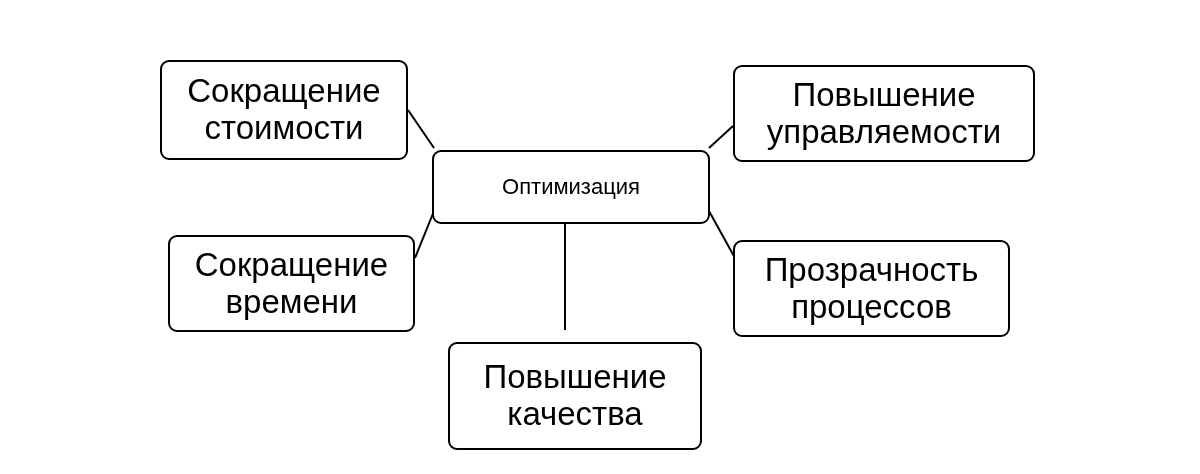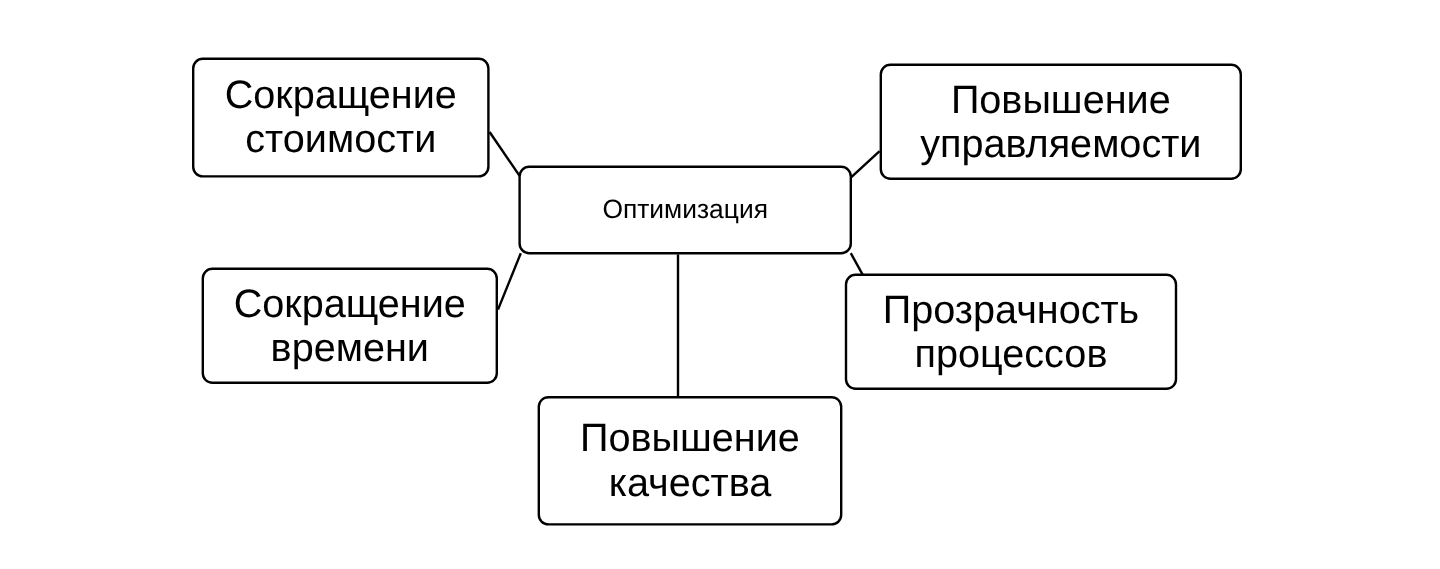--- a/index.html
+++ b/index.html
@@ -33,20 +33,21 @@
     align-items: center;
     justify-content: center;
     text-align: center;
     color: #000000;
     font-family: "Liberation Sans", sans-serif;
     font-size: 33px;
     line-height: 1.12;
     font-weight: 400;
     white-space: pre-line;
     letter-spacing: 0px;
+    margin-top: 12px;
   }
   .node.hub {
     font-size: 22px;
   }
 </style>
 </head>
 <body>
 
 <div id="canvas">
 
@@ -57,20 +58,20 @@
     <line stroke="#000000" stroke-width="2" x1="709" y1="211" x2="735" y2="258"></line>
     <line stroke="#000000" stroke-width="2" x1="565" y1="212" x2="565" y2="330"></line>
   </svg>
 
   <div class="node" style="left: 160px; top: 48px; width: 248px; height: 100px;">Сокращение
 стоимости</div>
   <div class="node" style="left: 733px; top: 53px; width: 302px; height: 97px;">Повышение
 управляемости</div>
   <div class="node" style="left: 168px; top: 223px; width: 247px; height: 97px;">Сокращение
 времени</div>
-  <div class="node" style="left: 704px; top: 228px; width: 277px; height: 97px;">Прозрачность
+  <div class="node" style="left: 733px; top: 228px; width: 277px; height: 97px;">Прозрачность
 процессов</div>
   <div class="node" style="left: 448px; top: 330px; width: 254px; height: 108px;">Повышение
 качества</div>
 
   <div class="node hub" style="left: 432px; top: 138px; width: 278px; height: 74px;">Оптимизация</div>
 
 </div>
 
 </body></html>

